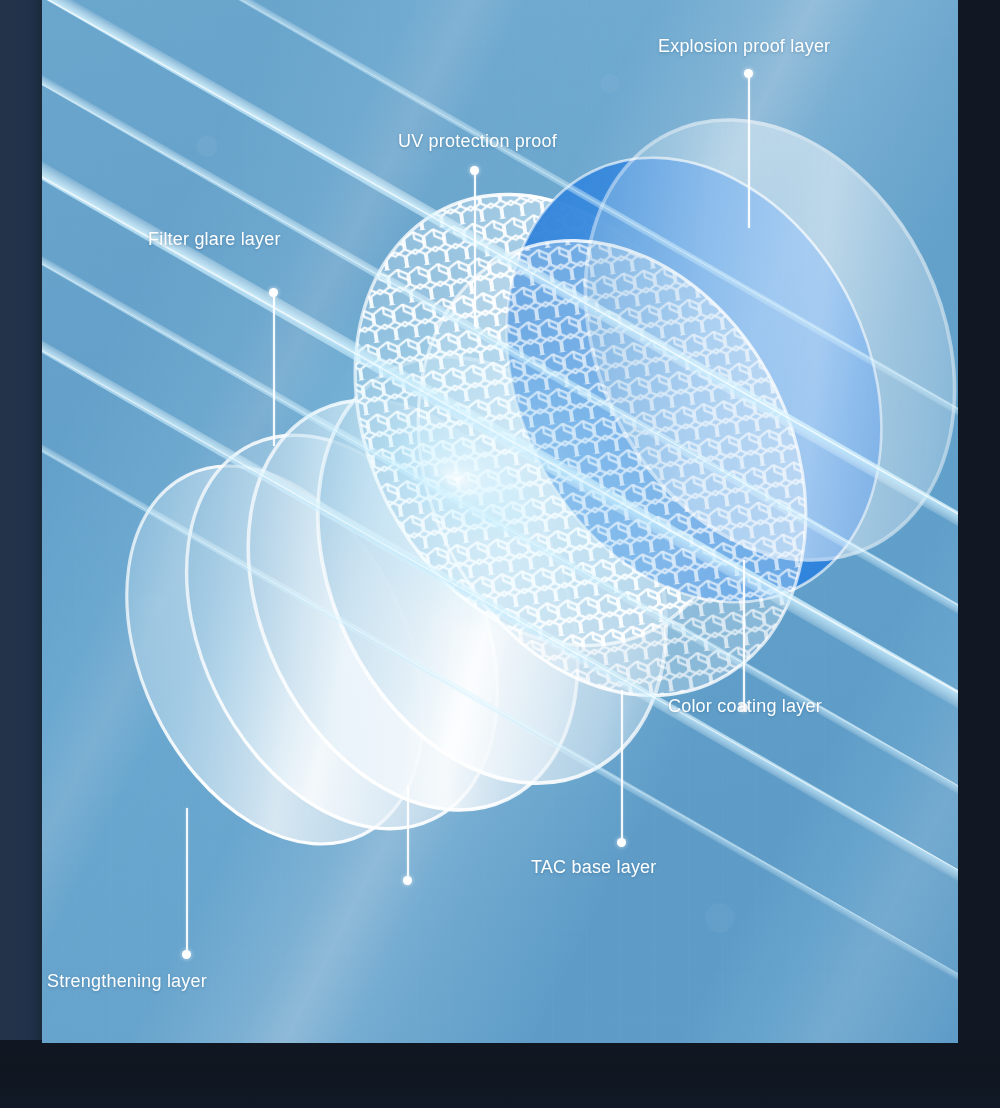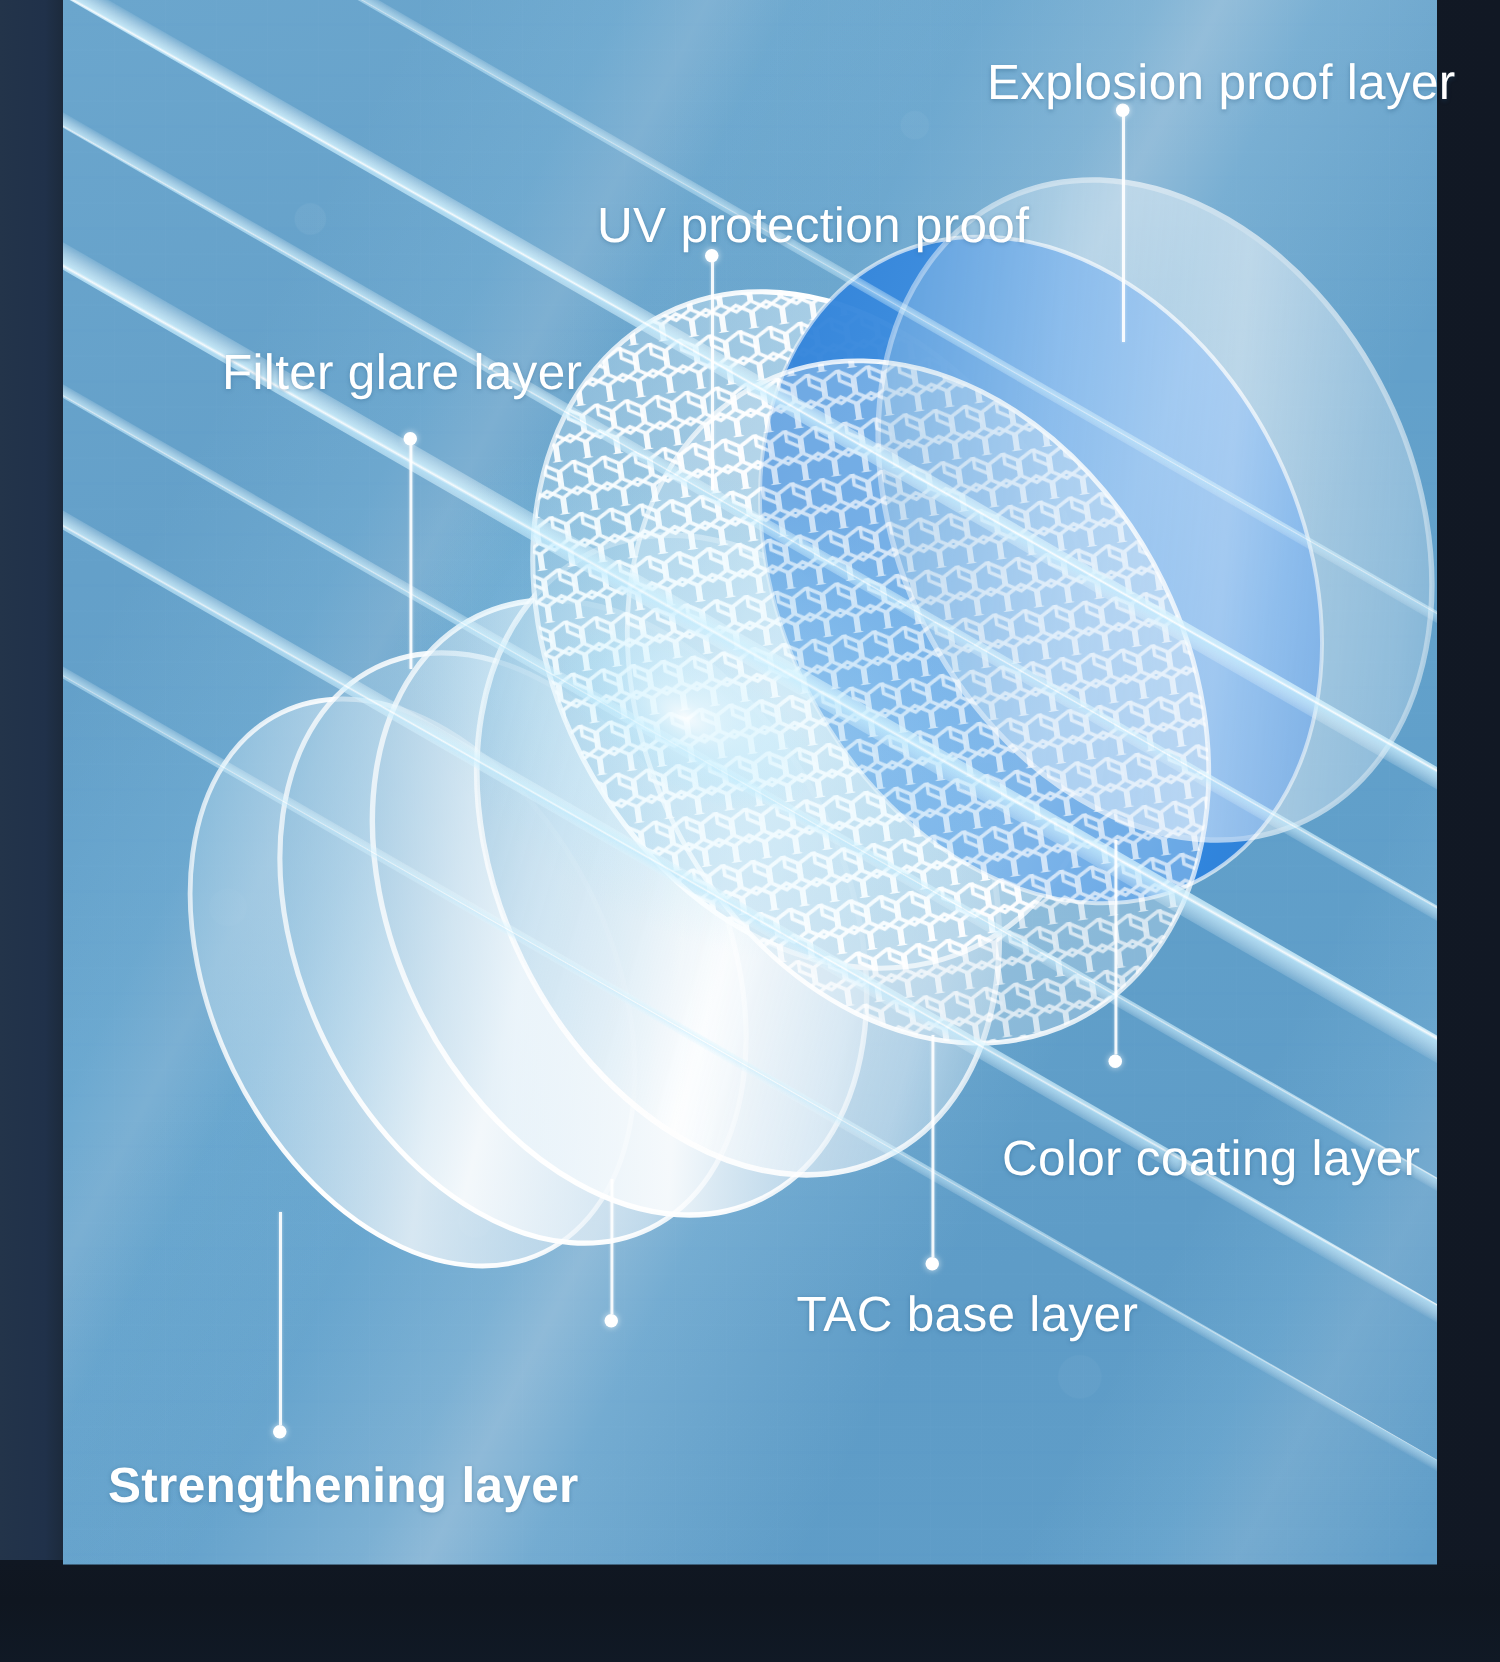--- a/index.html
+++ b/index.html
@@ -78,21 +78,21 @@
       rgba(190,235,255,.10) 70%,
       rgba(255,255,255,.14) 72.5%,
       rgba(255,255,255,0) 78%);
   }
   
   .art{ position:absolute; inset:0; }
   .label{
     position:absolute;
     color:#ffffff;
     font-weight:300;
-    font-size:33px;
+    font-size:18px;
     letter-spacing:.2px;
     white-space:nowrap;
     text-shadow:0 1px 3px rgba(30,80,120,.35);
     font-family:"Liberation Sans", sans-serif;
   }
   .leader{ position:absolute; }
   .leader-line{
     position:absolute; width:1.6px;
     background:rgba(255,255,255,.92);
     box-shadow:0 0 2px rgba(255,255,255,.5);
@@ -284,20 +284,20 @@
     </div>
 
   </div>
 
   <div class="label" style="left:658px; top:36px;">Explosion proof layer</div>
 
   <div class="label" style="left:398px; top:131px;">UV protection proof</div>
 
   <div class="label" style="left:148px; top:229px;">Filter glare layer</div>
 
-  <div class="label" style="left:668px; top:753px;">Color coating layer</div>
+  <div class="label" style="left:668px; top:696px;">Color coating layer</div>
 
   <div class="label" style="left:531px; top:857px;">TAC base layer</div>
 
 
-  <div class="label" style="left:72px; top:971px;font-weight:bold;">Strengthening layer</div>
+  <div class="label" style="left:47px; top:971px;">Strengthening layer</div>
 
 </div>
 
 </body></html>

